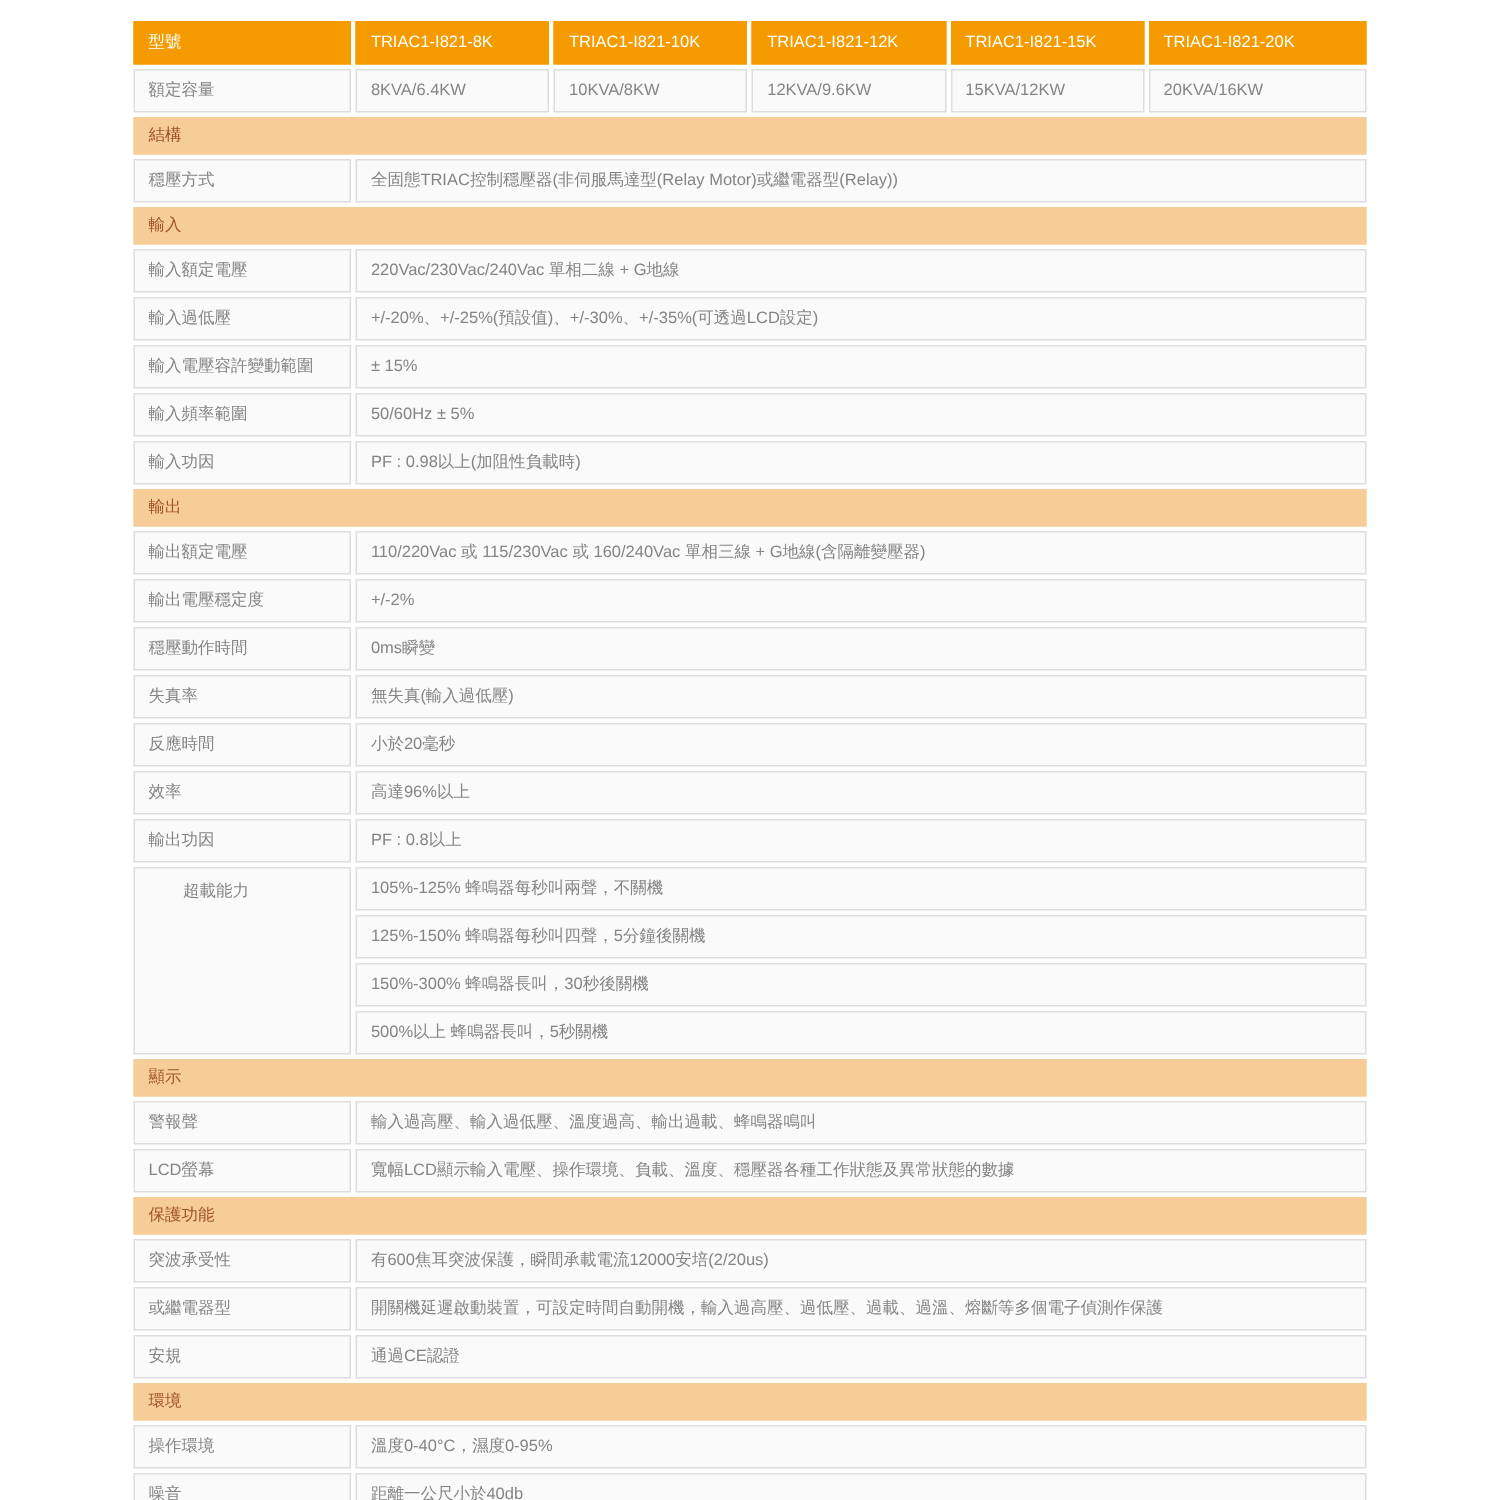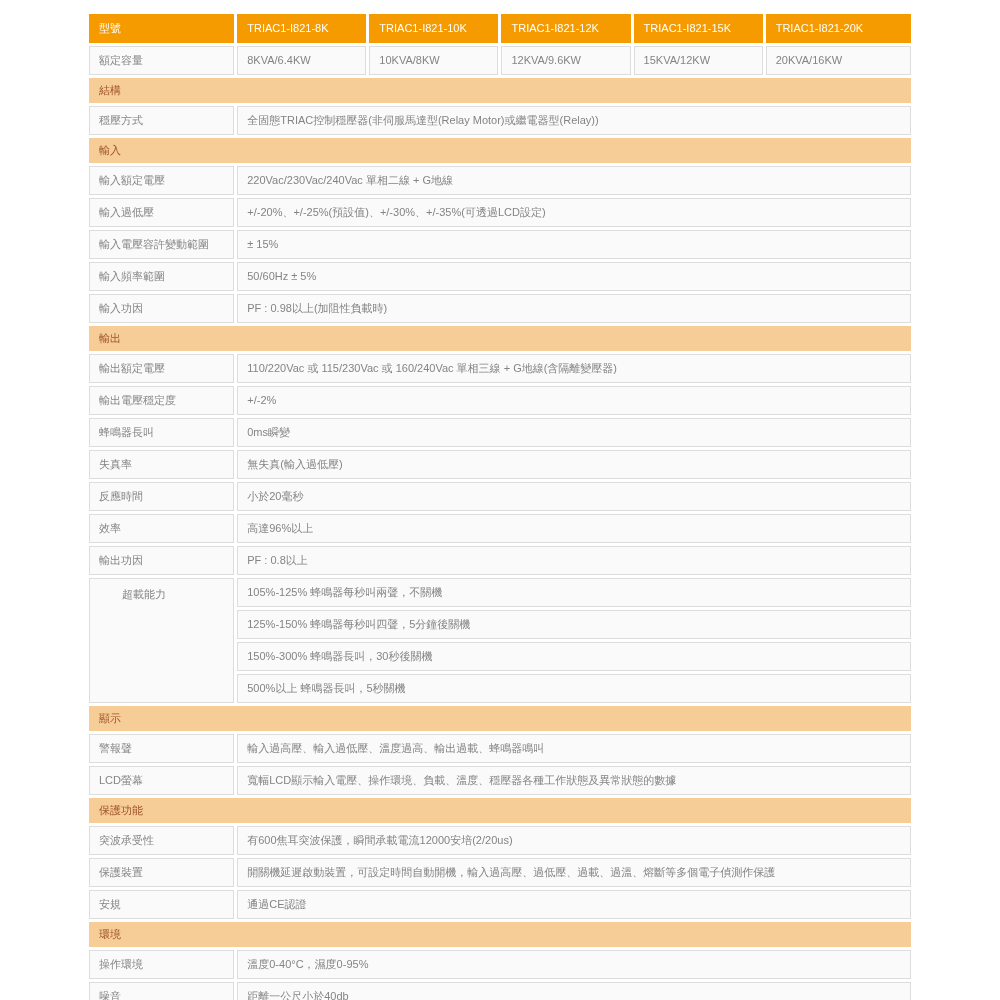--- a/index.html
+++ b/index.html
@@ -107,21 +107,21 @@
         </tr>
         <tr>
           <td>輸出額定電壓</td>
           <td colspan="5">110/220Vac 或 115/230Vac 或 160/240Vac 單相三線 + G地線(含隔離變壓器)</td>
         </tr>
         <tr>
           <td>輸出電壓穩定度</td>
           <td colspan="5">+/-2%</td>
         </tr>
         <tr>
-          <td>蜂鳴器長叫</td>
+          <td>穩壓動作時間</td>
           <td colspan="5">0ms瞬變</td>
         </tr>
         <tr>
           <td>失真率</td>
           <td colspan="5">無失真(輸入過低壓)</td>
         </tr>
         <tr>
           <td>反應時間</td>
           <td colspan="5">小於20毫秒</td>
         </tr>
@@ -158,21 +158,21 @@
           <td colspan="5">寬幅LCD顯示輸入電壓、操作環境、負載、溫度、穩壓器各種工作狀態及異常狀態的數據</td>
         </tr>
         <tr>
           <td class="section" colspan="6">保護功能</td>
         </tr>
         <tr>
           <td>突波承受性</td>
           <td colspan="5">有600焦耳突波保護，瞬間承載電流12000安培(2/20us)</td>
         </tr>
         <tr>
-          <td>保護裝置</td>
+          <td>或繼電器型</td>
           <td colspan="5">開關機延遲啟動裝置，可設定時間自動開機，輸入過高壓、過低壓、過載、過溫、熔斷等多個電子偵測作保護</td>
         </tr>
         <tr>
           <td>安規</td>
           <td colspan="5">通過CE認證</td>
         </tr>
         <tr>
           <td class="section" colspan="6">環境</td>
         </tr>
         <tr>

